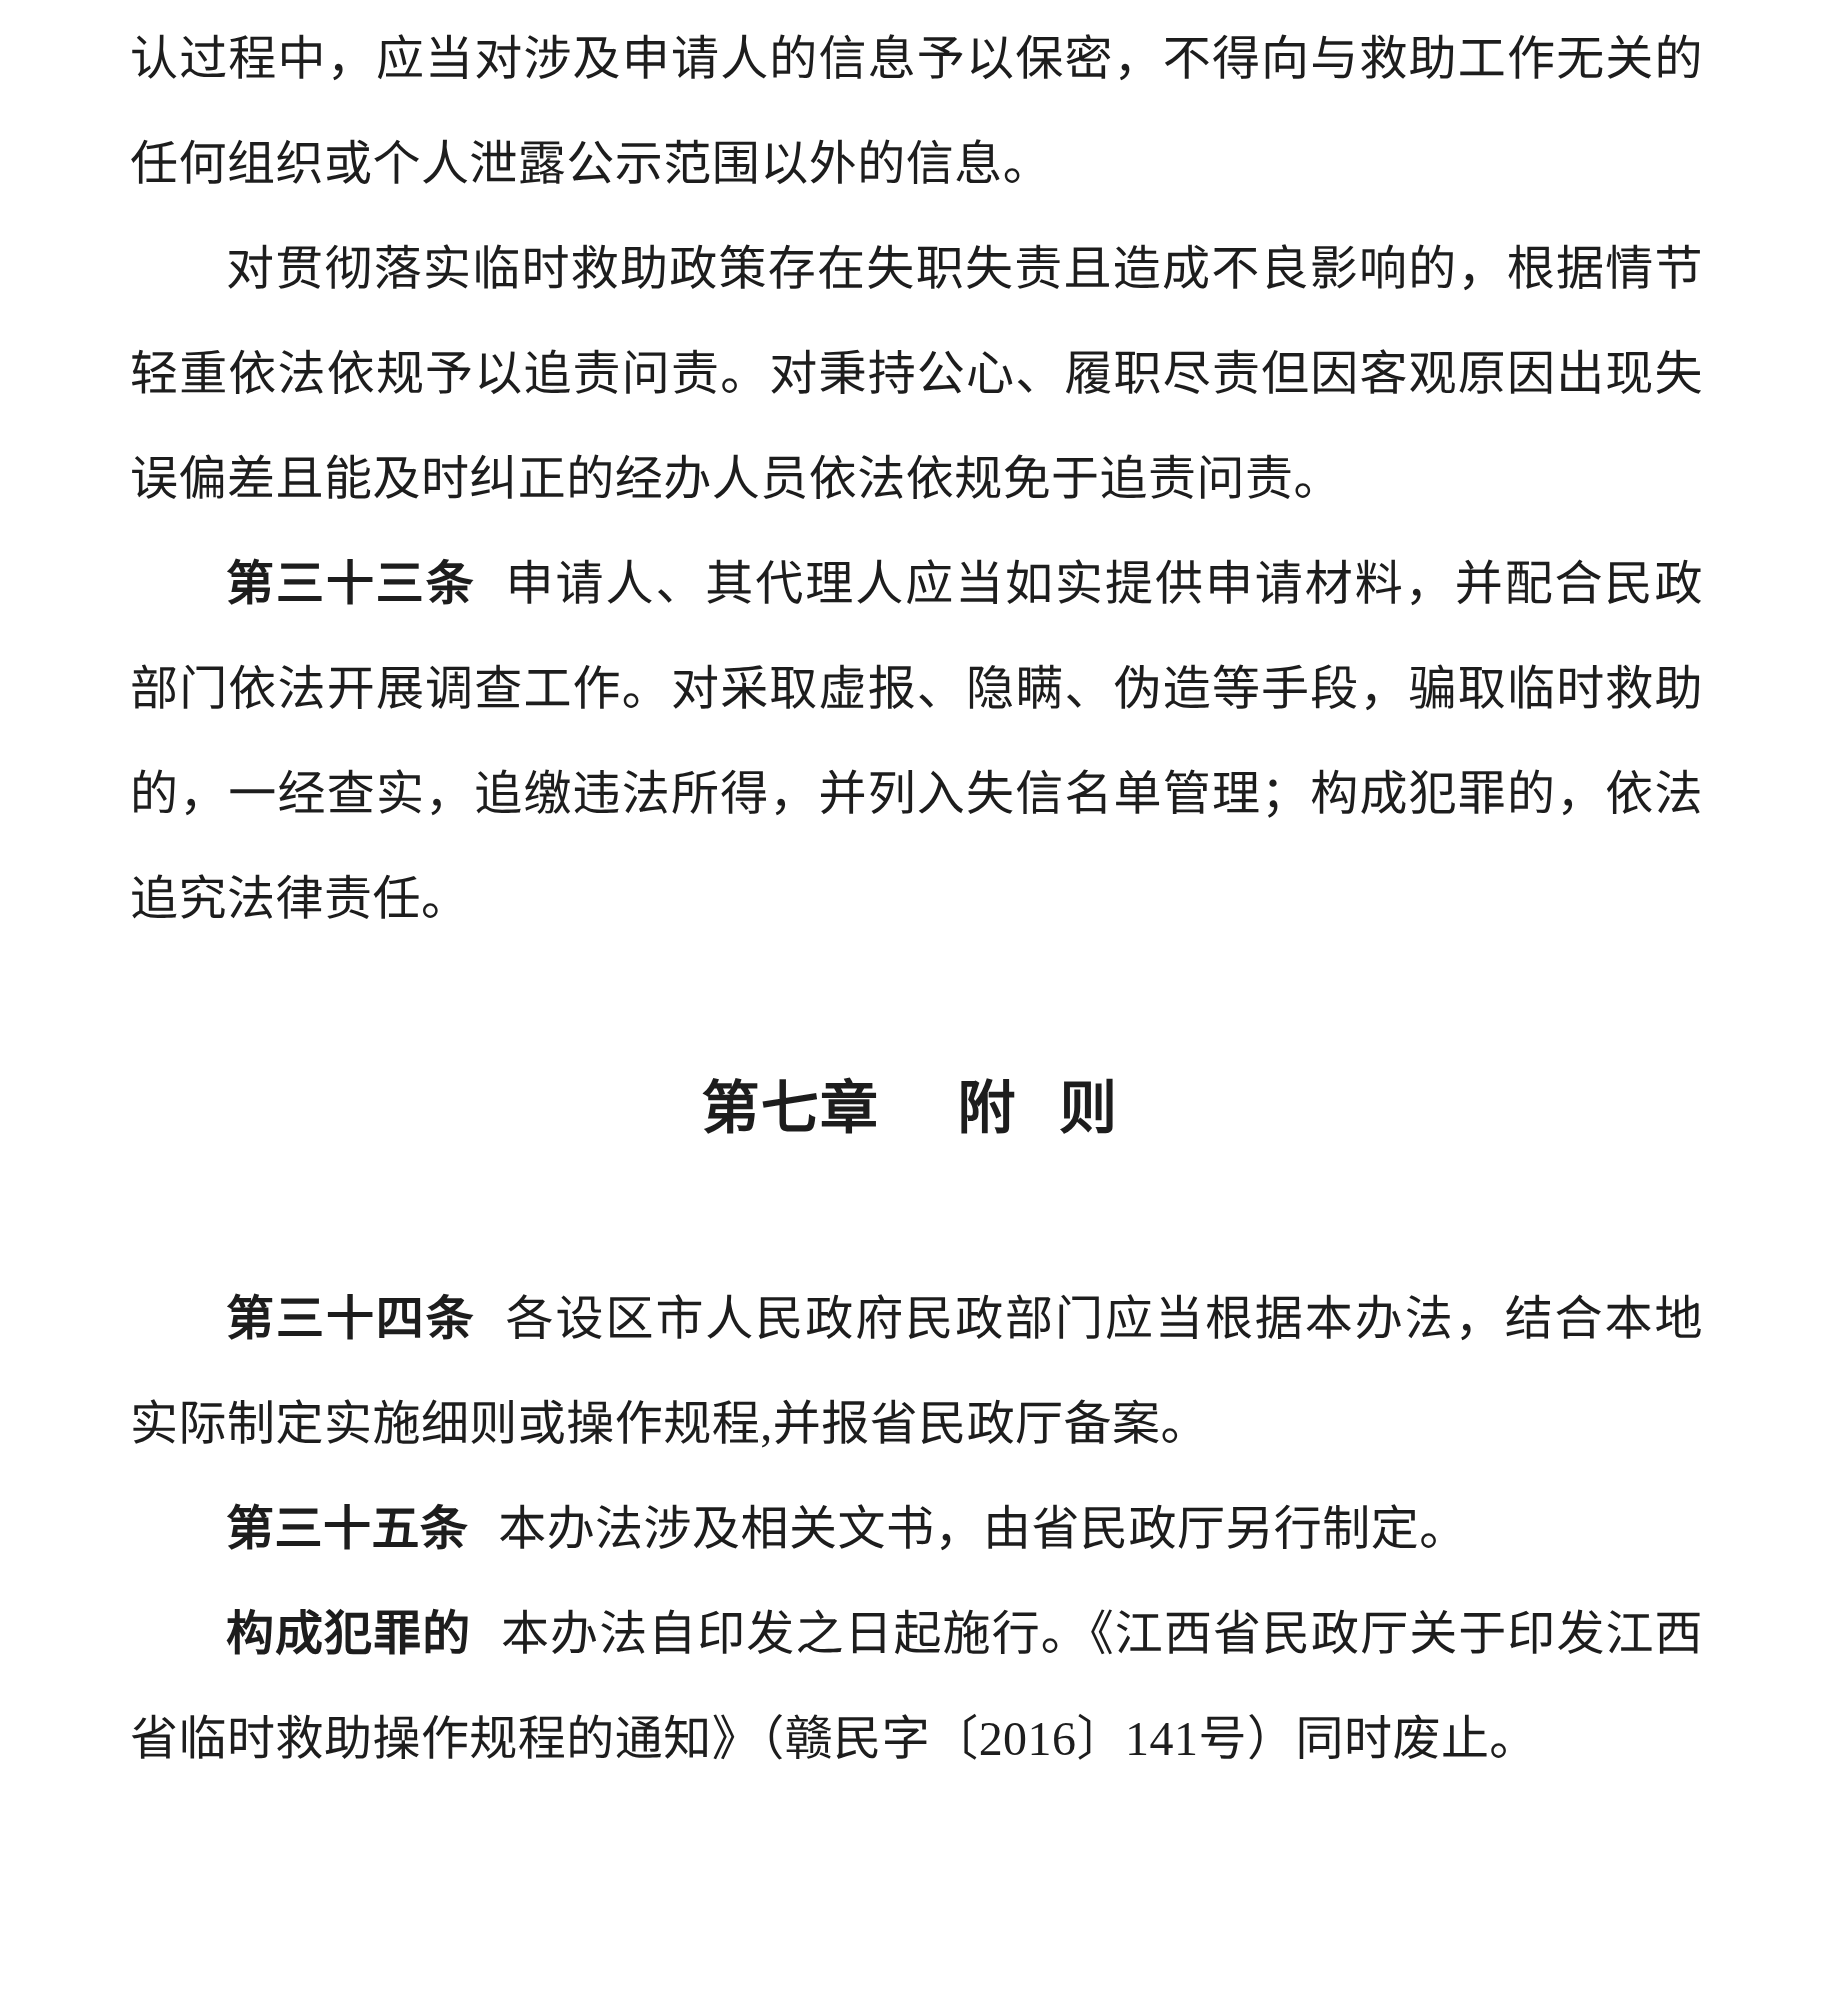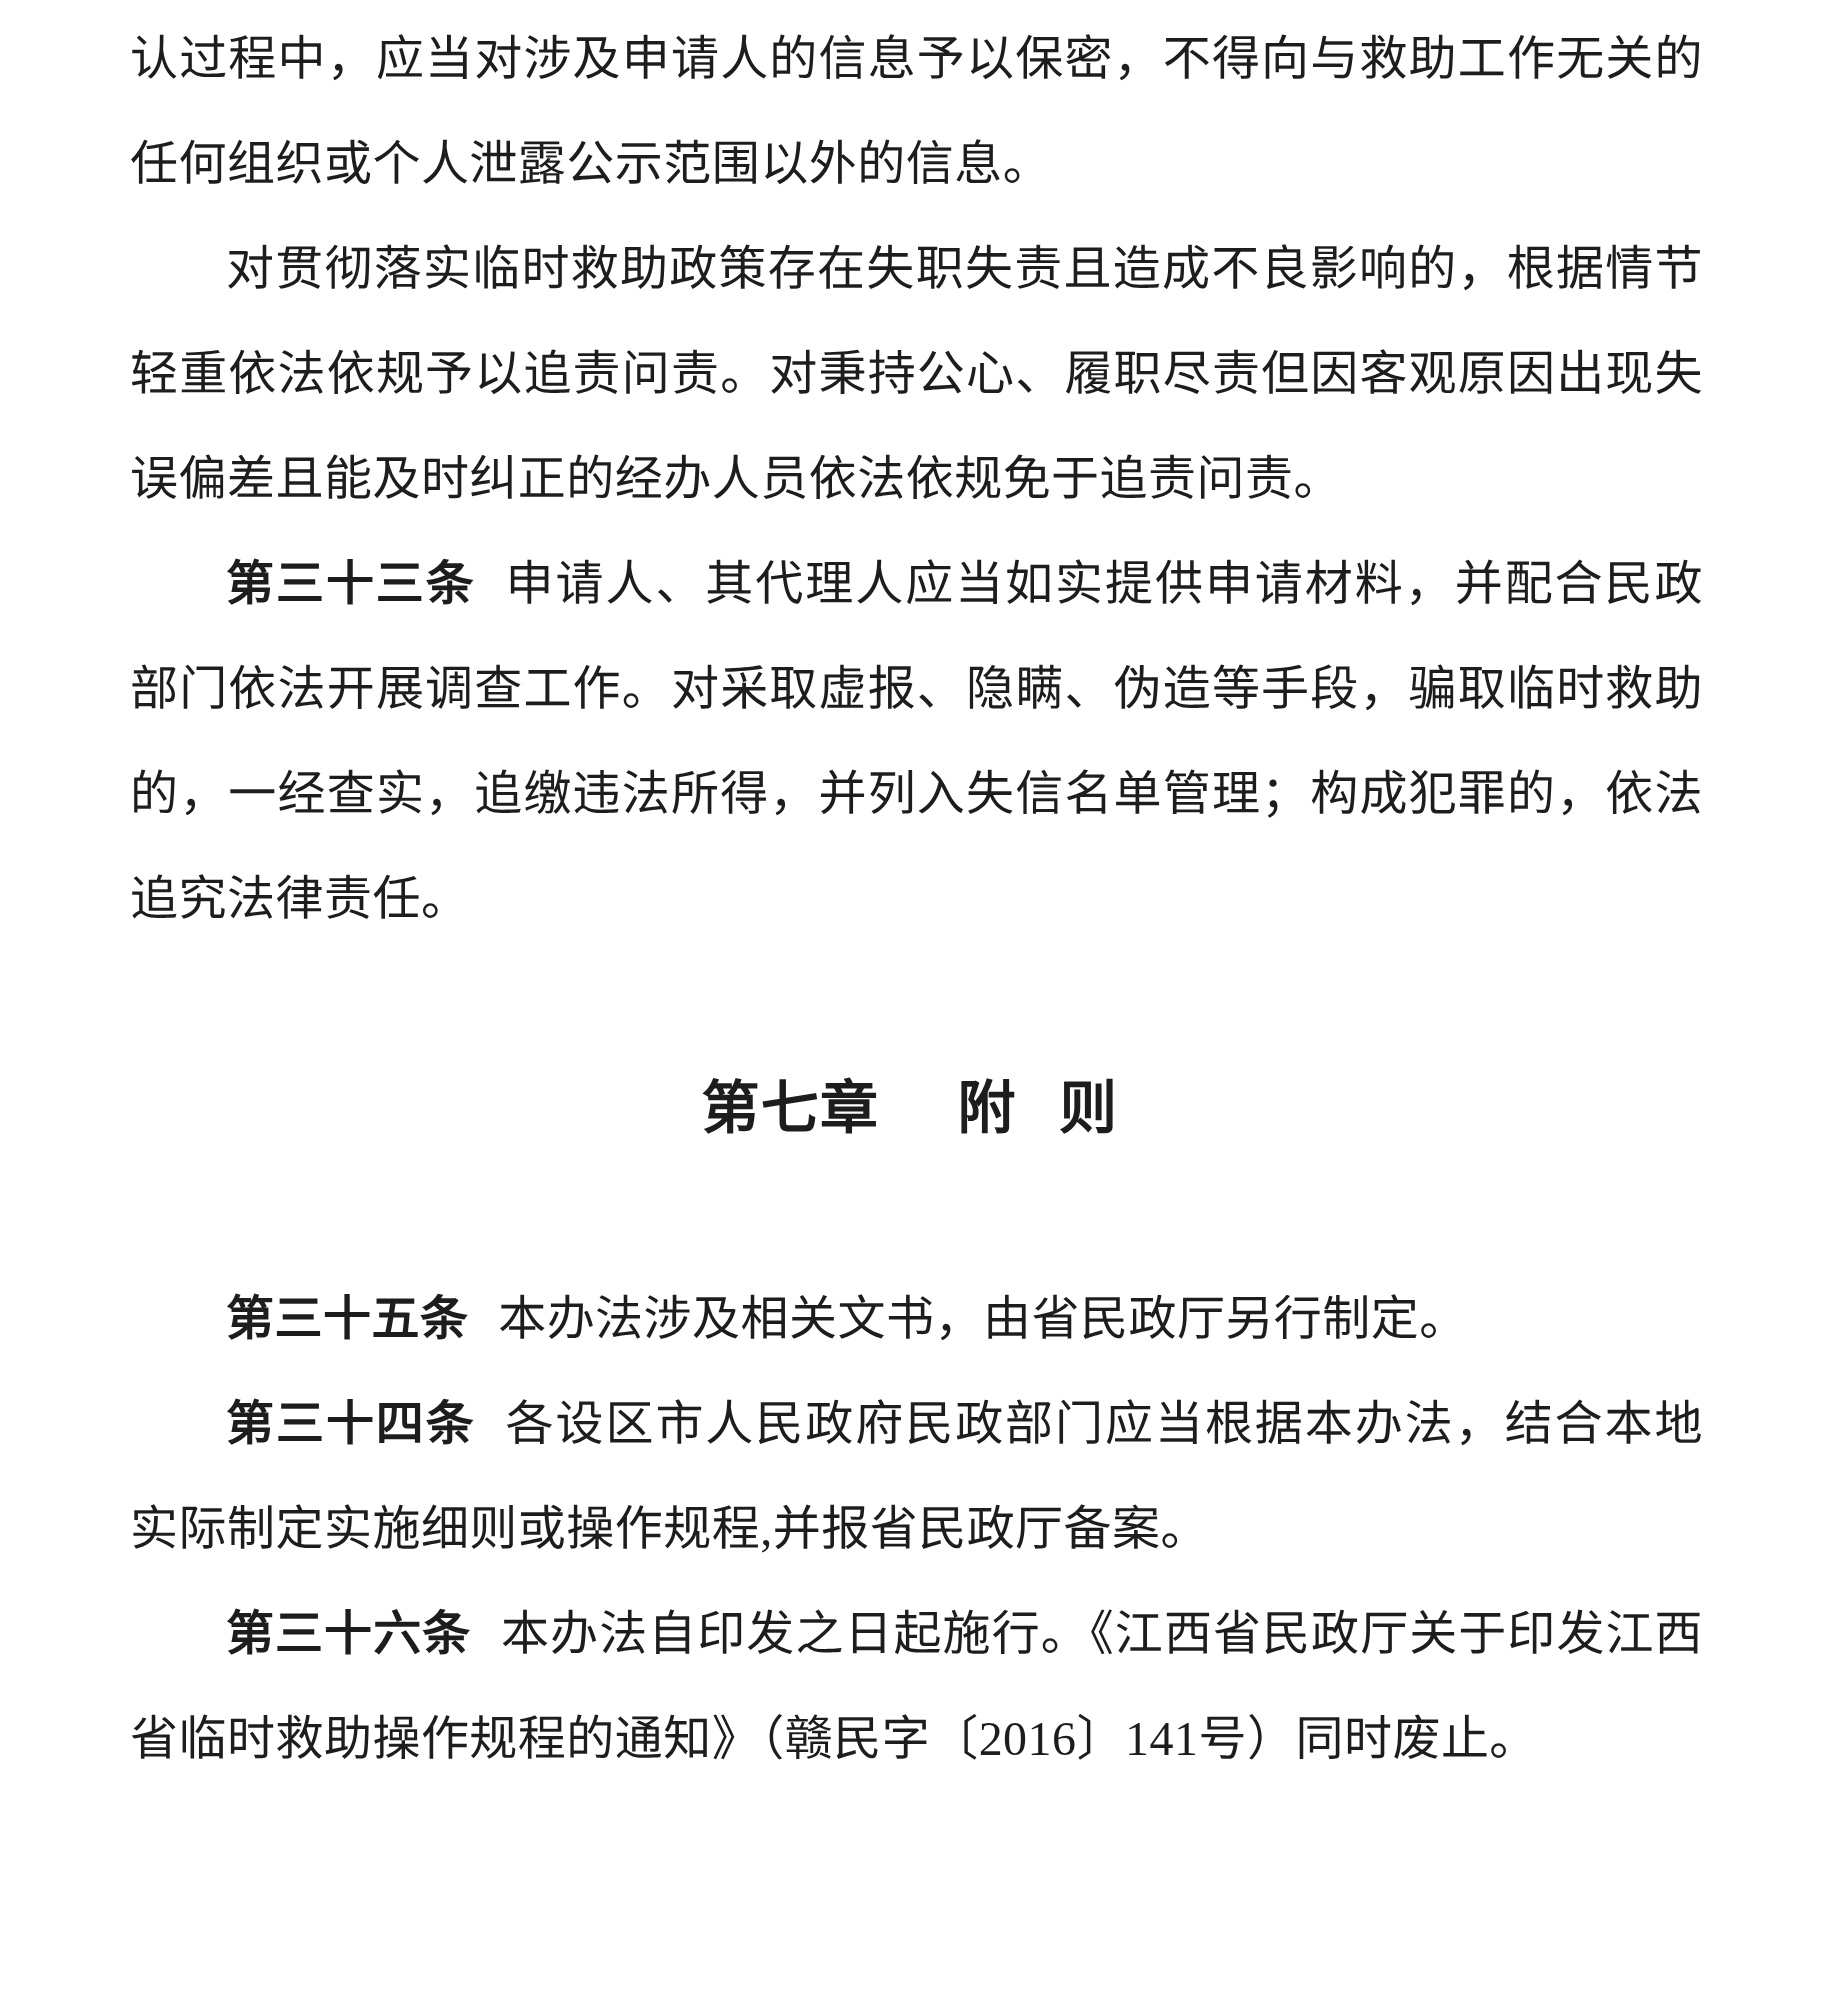--- a/index.html
+++ b/index.html
@@ -59,19 +59,19 @@
 <div class="page">
 
   <p class="para no-indent">认过程中，应当对涉及申请人的信息予以保密，不得向与救助工作无关的任何组织或个人泄露公示范围以外的信息。</p>
 
   <p class="para">对贯彻落实临时救助政策存在失职失责且造成不良影响的，根据情节轻重依法依规予以追责问责。对秉持公心、履职尽责但因客观原因出现失误偏差且能及时纠正的经办人员依法依规免于追责问责。</p>
 
   <p class="para"><span class="article-label">第三十三条</span><span>申请人、其代理人应当如实提供申请材料，并配合民政部门依法开展调查工作。对采取虚报、隐瞒、伪造等手段，骗取临时救助的，一经查实，追缴违法所得，并列入失信名单管理；构成犯罪的，依法追究法律责任。</span></p>
 
   <h2 class="chapter"><span class="chapter-label">第七章</span><span class="chapter-title">附 则</span></h2>
 
+  <p class="para"><span class="article-label">第三十四条</span><span>各设区市人民政府民政部门应当根据本办法，结合本地实际制定实施细则或操作规程,并报省民政厅备案。</span></p>
+
   <p class="para"><span class="article-label">第三十五条</span><span>本办法涉及相关文书，由省民政厅另行制定。</span></p>
 
-  <p class="para"><span class="article-label">第三十四条</span><span>各设区市人民政府民政部门应当根据本办法，结合本地实际制定实施细则或操作规程,并报省民政厅备案。</span></p>
-
-  <p class="para"><span class="article-label">第三十六条</span><span>本办法自印发之日起施行。《江西省民政厅关于印发江西省临时救助操作规程的通知》（赣民字〔2016〕141号）同时废止。</span></p>
+  <p class="para"><span class="article-label">构成犯罪的</span><span>本办法自印发之日起施行。《江西省民政厅关于印发江西省临时救助操作规程的通知》（赣民字〔2016〕141号）同时废止。</span></p>
 
 </div>
 
 </body></html>

